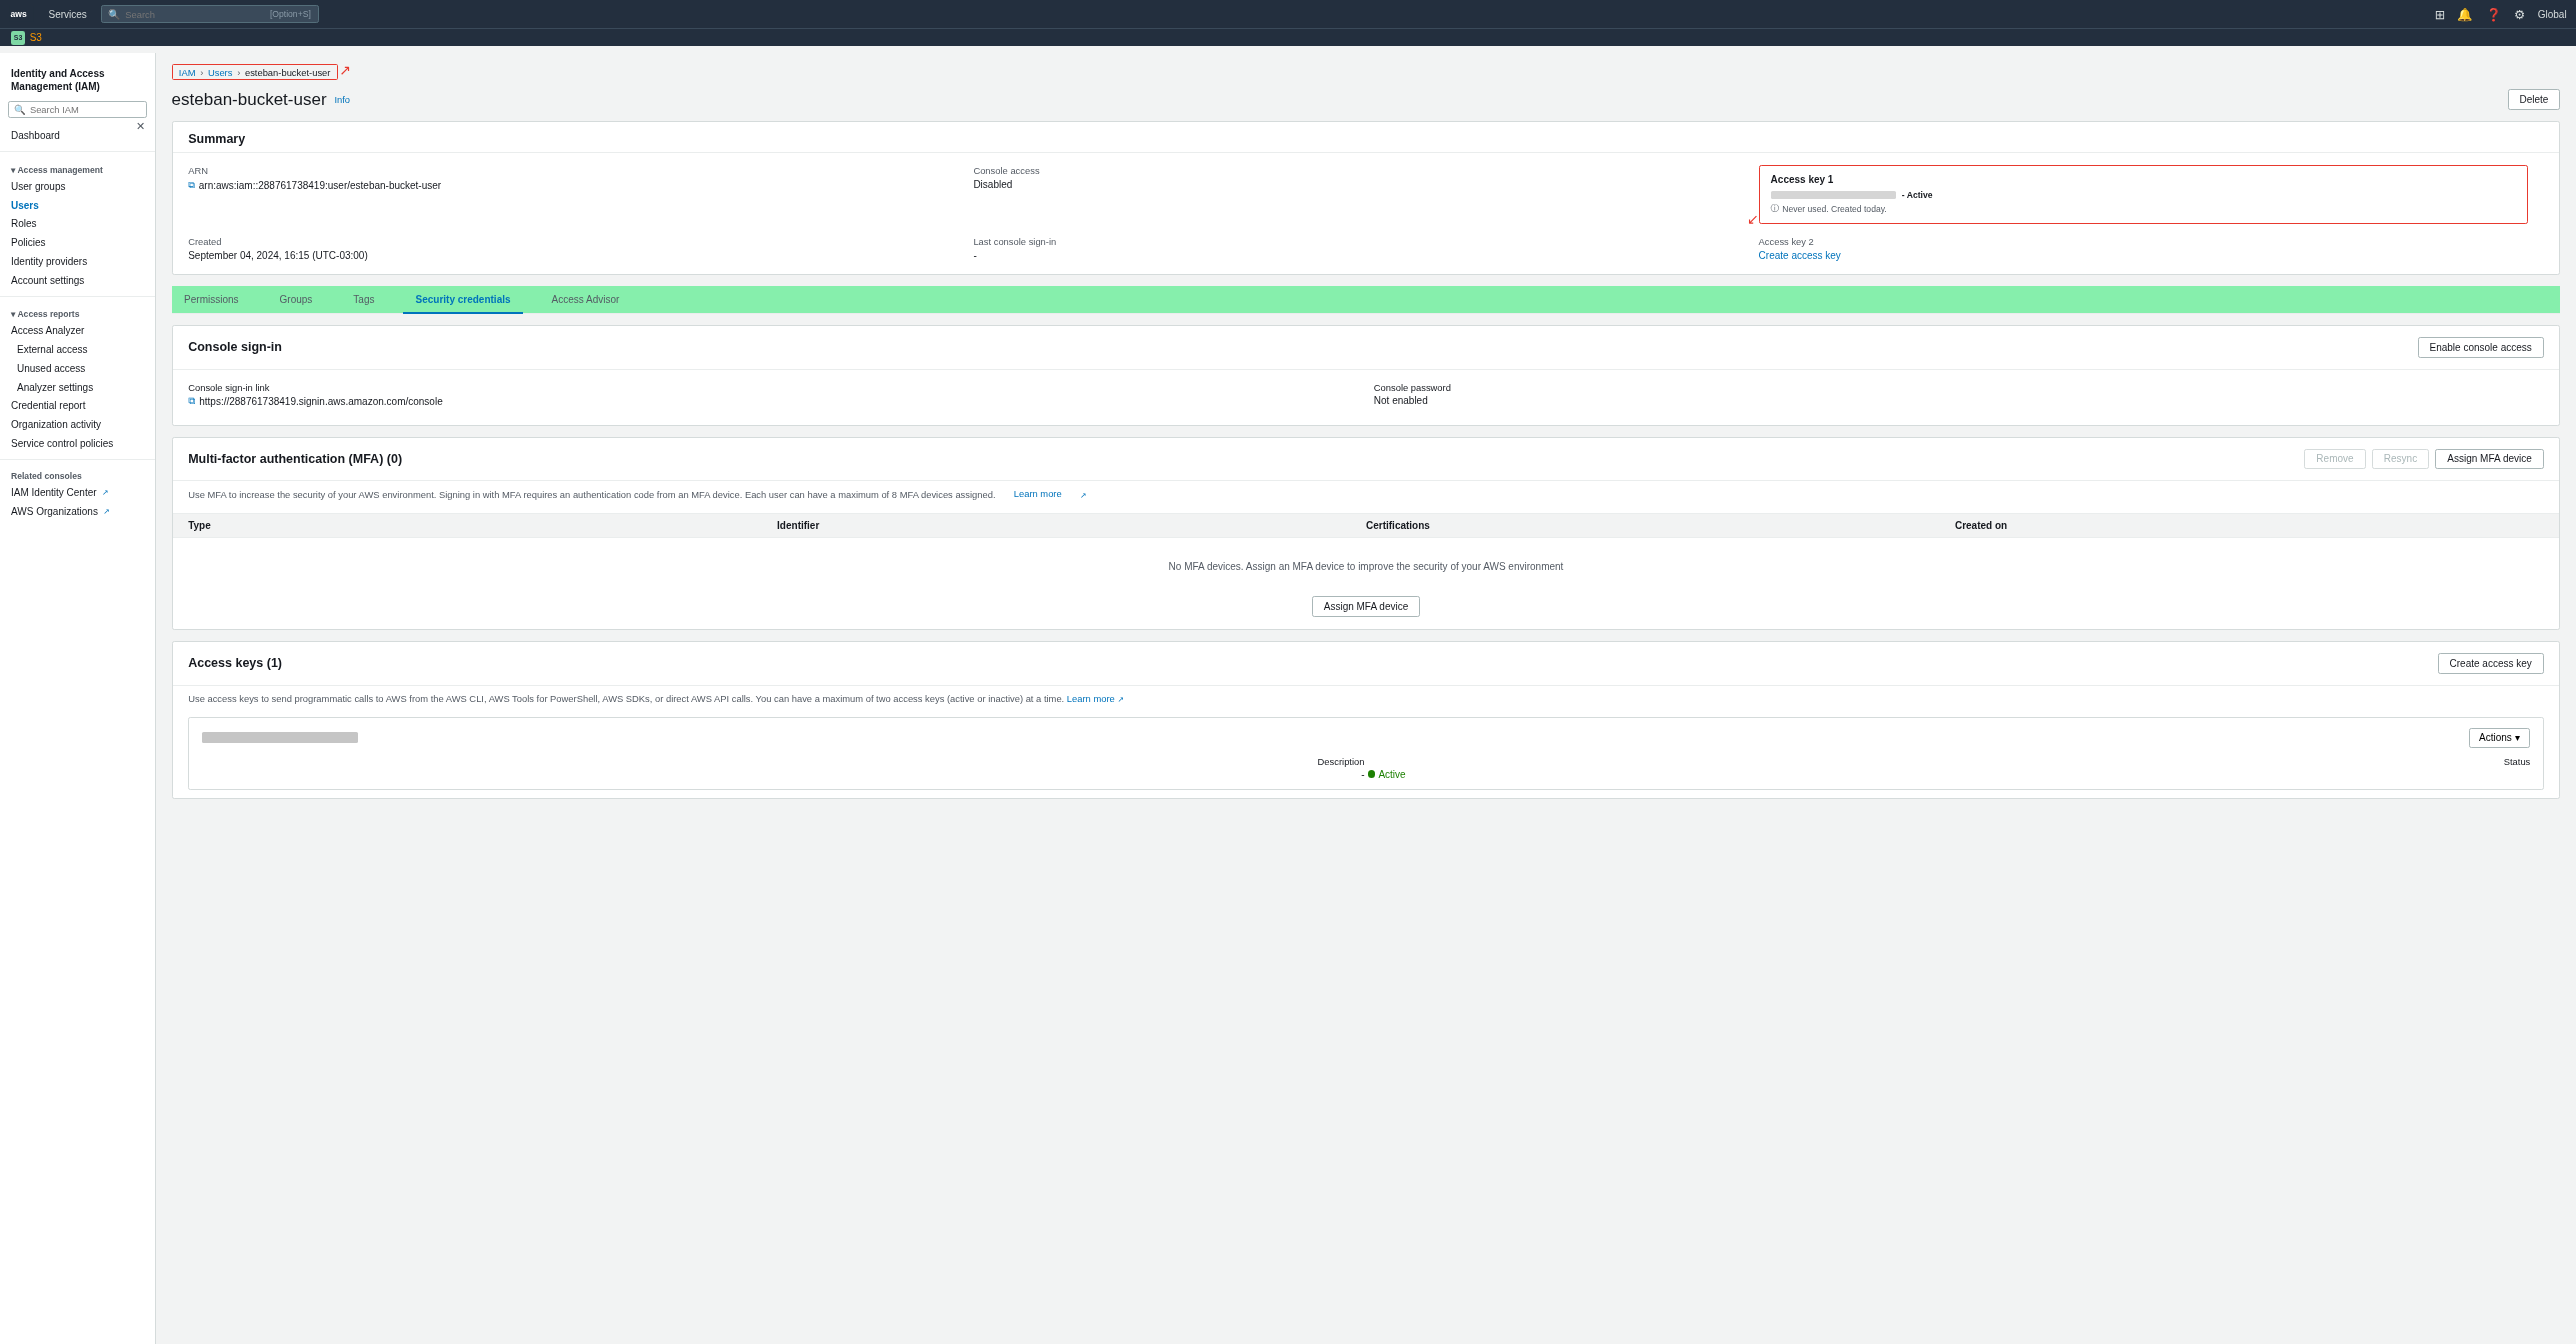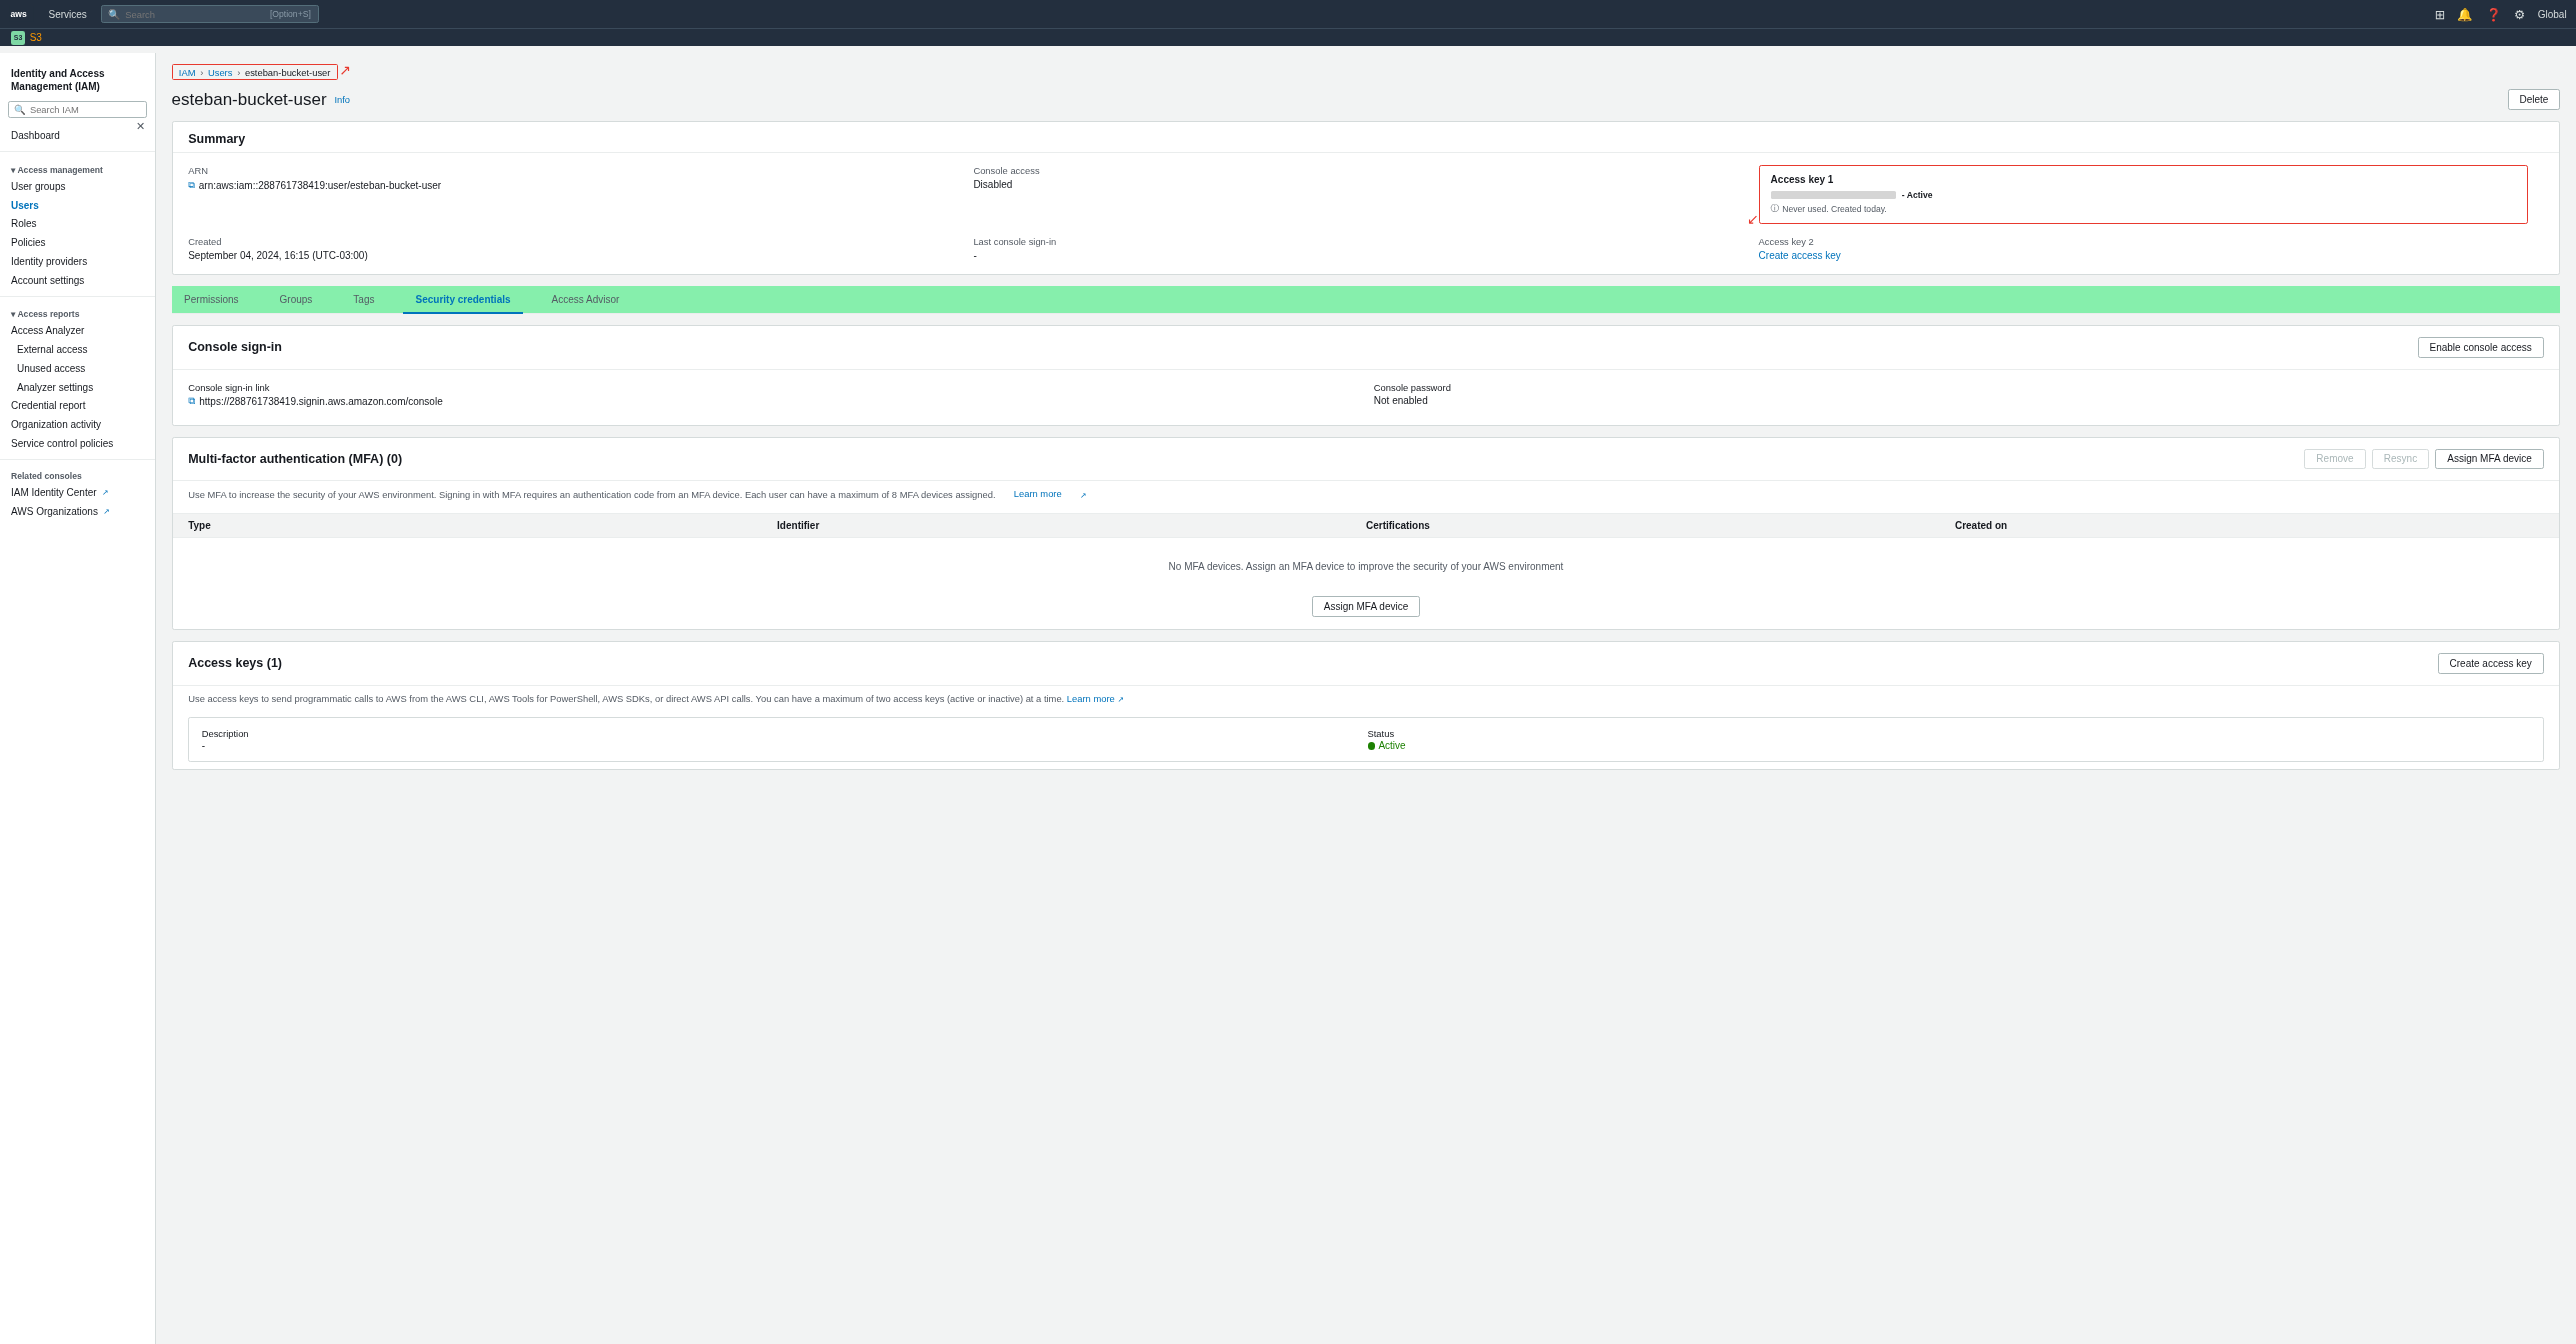--- a/index.html
+++ b/index.html
@@ -293,21 +293,21 @@
     .status-active {
       display: flex; align-items: center; gap: 3.1px;
       color: #1d8102; font-size: 10px;
     }
     .status-dot { width: 7.8px; height: 7.8px; border-radius: 50%; background: #1d8102; }
     .actions-btn {
       display: flex; align-items: center; gap: 3.1px;
       padding: 3.9px 9.4px; border: 0.8px solid #aab7b8; border-radius: 2.3px;
       background: white; cursor: pointer; font-size: 10px;
     }
-    .desc-row { display: grid; grid-template-columns: 1fr 1fr; gap: 3px; }
+    .desc-row { display: grid; grid-template-columns: 1fr 1fr; gap: 3px; text-align: right; }
     .desc-label { font-size: 9.4px; color: #16191f; font-weight: 500; margin-bottom: 1.6px; }
     .desc-value { font-size: 10px; color: #16191f; }
 
     
     .btn-group { display: flex; gap: 6.2px; align-items: center; }
   </style>
 </head>
 <body>
 
 <nav class="top-nav">
@@ -518,20 +518,27 @@
       <div class="section-header">
         <div class="section-title">Access keys (1)</div>
         <button class="btn">Create access key</button>
       </div>
       <div class="access-keys-desc">
         <span>Use access keys to send programmatic calls to AWS from the AWS CLI, AWS Tools for PowerShell, AWS SDKs, or direct AWS API calls. You can have a maximum of two access keys (active or inactive) at a time.</span>
         <a class="learn-link" style="color:#0073bb; cursor:pointer;">Learn more</a>
         <span style="color:#0073bb; font-size:7.8px;">↗</span>
       </div>
       <div class="access-key-row">
+        <div class="access-key-row-top">
+          <span class="access-key-id-masked"></span>
+          <button class="actions-btn">
+            <span>Actions</span>
+            <span>▾</span>
+          </button>
+        </div>
         <div class="desc-row">
           <div>
             <div class="desc-label">Description</div>
             <div class="desc-value">-</div>
           </div>
           <div>
             <div class="desc-label">Status</div>
             <div class="status-active">
               <span class="status-dot"></span>
               <span>Active</span>

